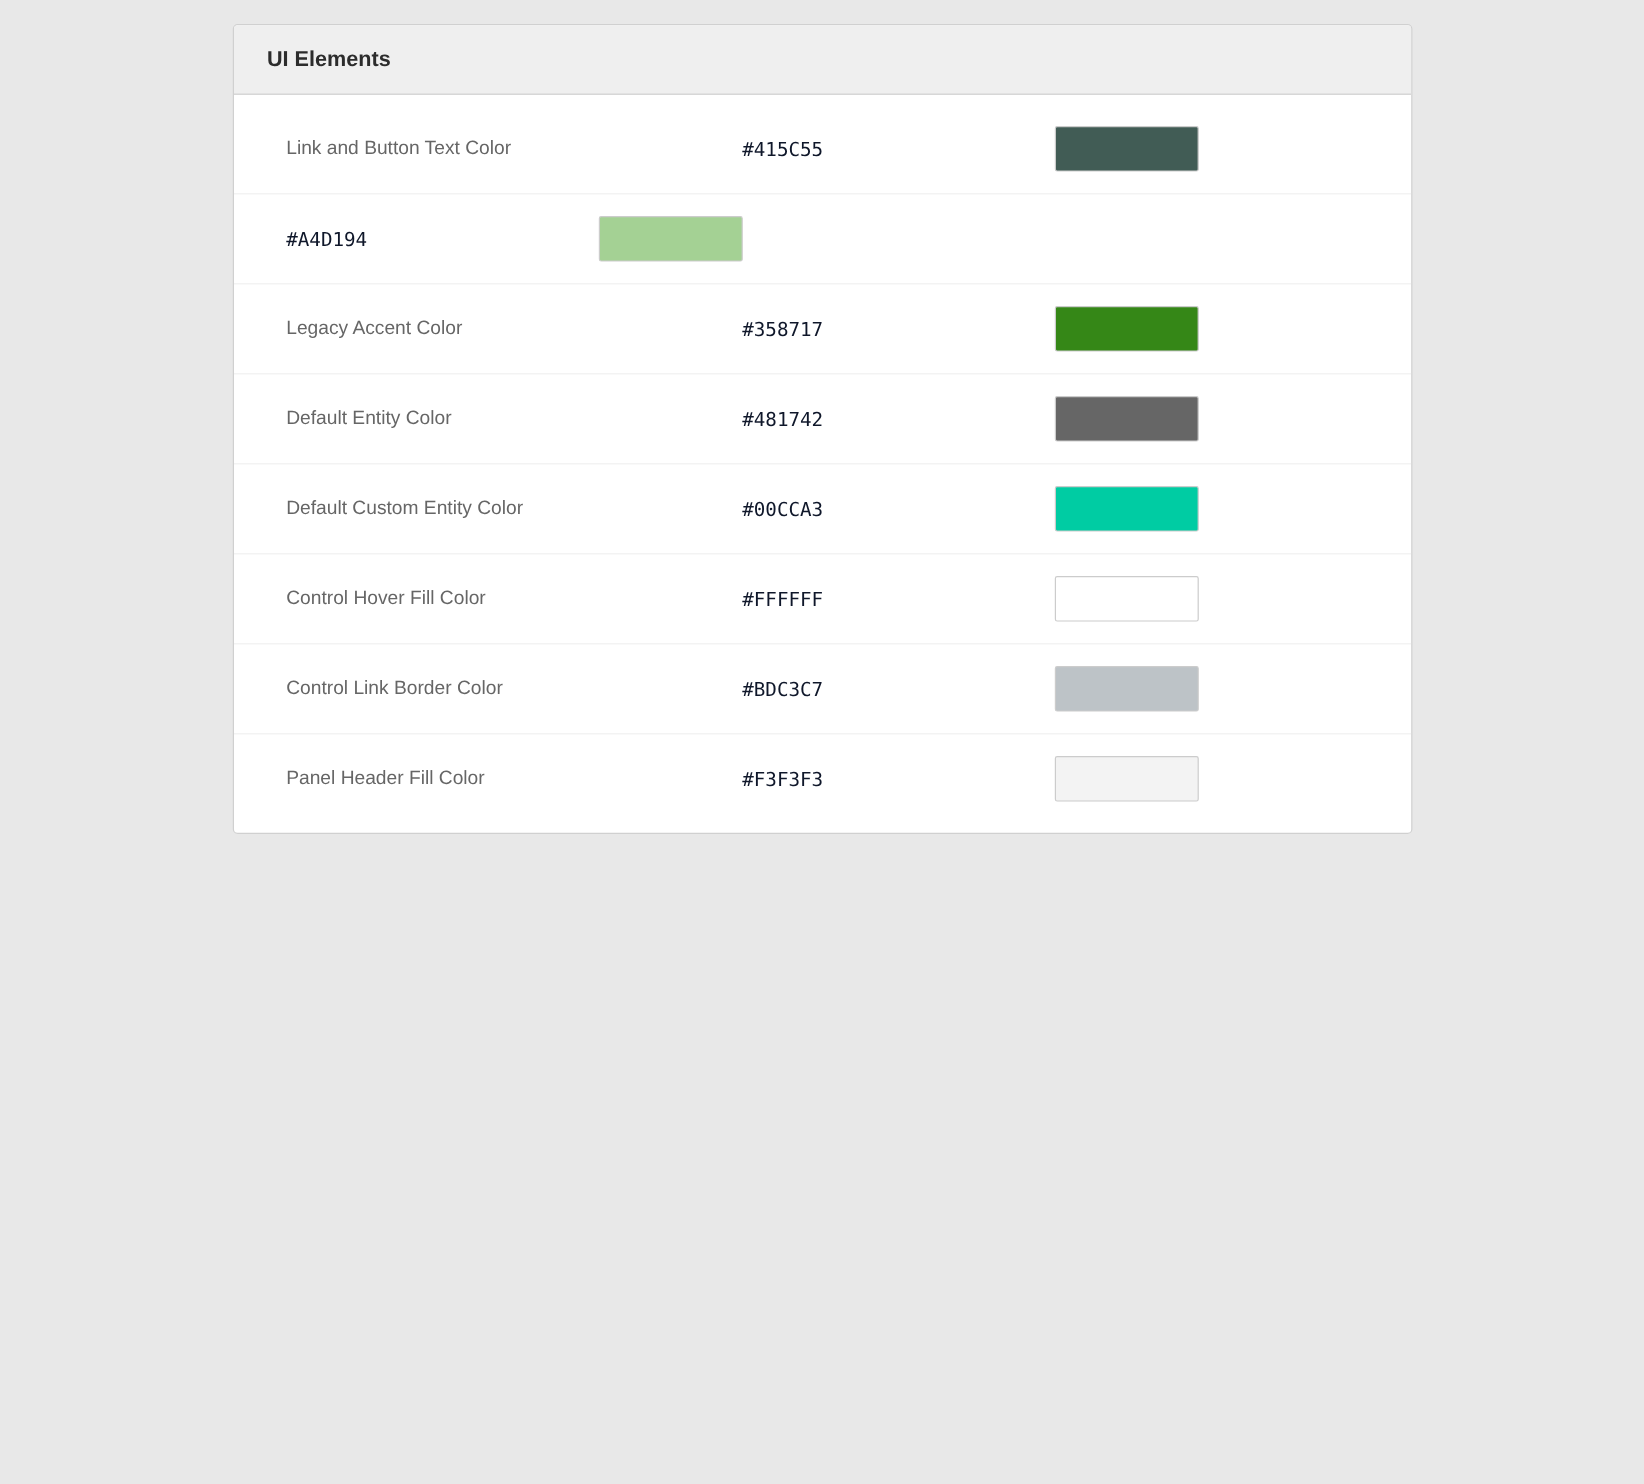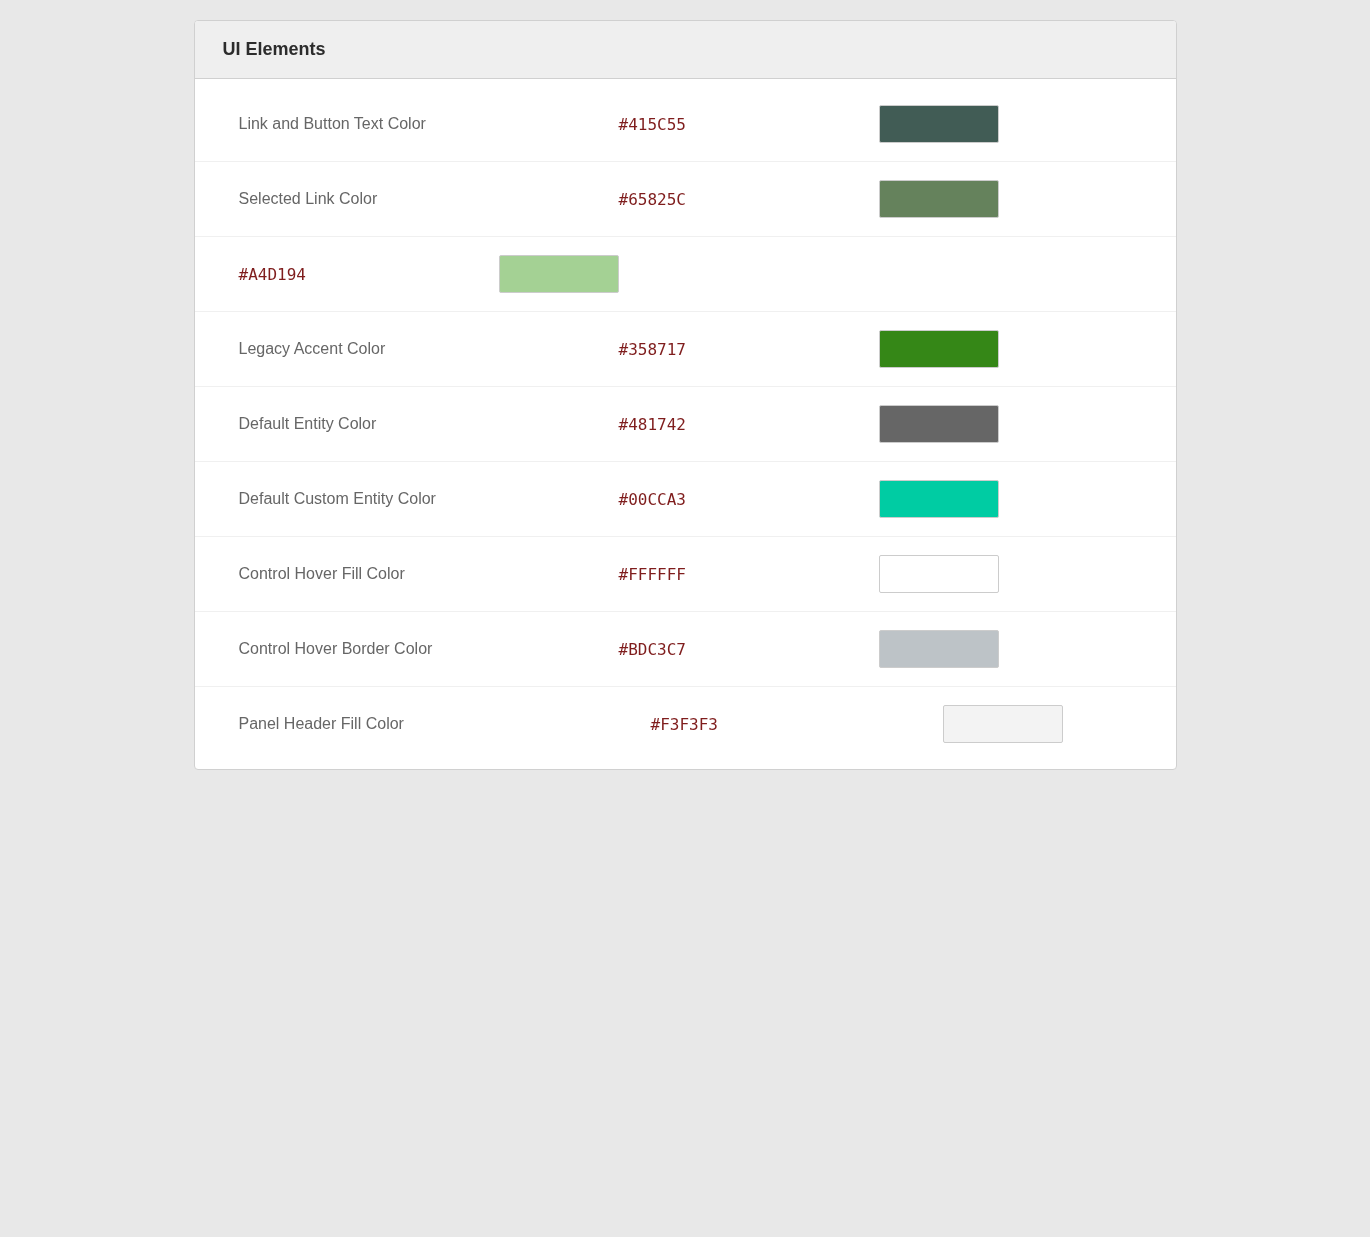--- a/index.html
+++ b/index.html
@@ -44,34 +44,33 @@
 
     .color-row {
       display: flex;
       align-items: center;
       padding: 18px 44px;
       border-bottom: 1px solid #f0f0f0;
     }
 
     .color-row:last-child {
       border-bottom: none;
-      gap: 32px;
     }
 
     .color-label {
       flex: 0 0 380px;
       font-size: 16px;
       color: #666666;
       font-weight: 400;
     }
 
     .color-hex {
       flex: 0 0 260px;
       font-size: 16px;
-      color: #7f1d1d;
+      color: #0f172a;
       font-family: monospace;
     }
 
     .color-swatch {
       width: 120px;
       height: 38px;
       border: 1px solid #cccccc;
       border-radius: 2px;
       flex-shrink: 0;
     }
@@ -81,25 +80,20 @@
 
 <div class="panel">
   <div class="panel-header">
     <span class="panel-header-title">UI Elements</span>
   </div>
   <div class="color-list" id="color-list-container">
   <div class="color-row">
         <span class="color-label">Link and Button Text Color</span>
         <span class="color-hex">#415C55</span>
         <div class="color-swatch" style="background-color: rgb(65, 92, 85);"></div>
-      </div>
-      <div class="color-row">
-        <span class="color-label">Selected Link Color</span>
-        <span class="color-hex">#65825C</span>
-        <div class="color-swatch" style="background-color: rgb(101, 130, 92);"></div>
       </div>
       <div class="color-row">
         <span class="color-hex">#A4D194</span>
         <div class="color-swatch" style="background-color: rgb(164, 209, 148);"></div>
       </div>
       <div class="color-row">
         <span class="color-label">Legacy Accent Color</span>
         <span class="color-hex">#358717</span>
         <div class="color-swatch" style="background-color: rgb(53, 135, 23);"></div>
       </div>
@@ -112,21 +106,21 @@
         <span class="color-label">Default Custom Entity Color</span>
         <span class="color-hex">#00CCA3</span>
         <div class="color-swatch" style="background-color: rgb(0, 204, 163);"></div>
       </div>
       <div class="color-row">
         <span class="color-label">Control Hover Fill Color</span>
         <span class="color-hex">#FFFFFF</span>
         <div class="color-swatch" style="background-color: rgb(255, 255, 255);"></div>
       </div>
       <div class="color-row">
-        <span class="color-label">Control Hover Border Color</span>
+        <span class="color-label">Control Link Border Color</span>
         <span class="color-hex">#BDC3C7</span>
         <div class="color-swatch" style="background-color: rgb(189, 195, 199);"></div>
       </div>
       <div class="color-row">
         <span class="color-label">Panel Header Fill Color</span>
         <span class="color-hex">#F3F3F3</span>
         <div class="color-swatch" style="background-color: rgb(243, 243, 243);"></div>
       </div>
     </div>
 </div>

